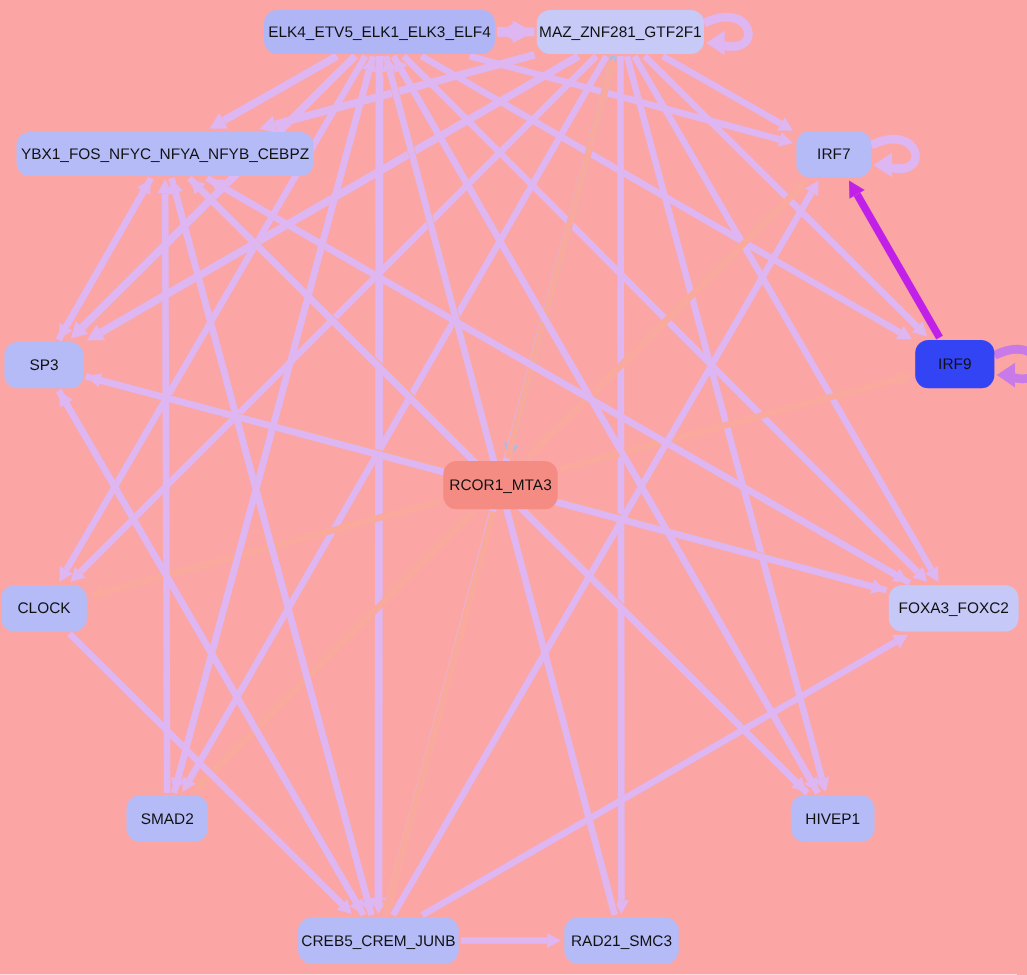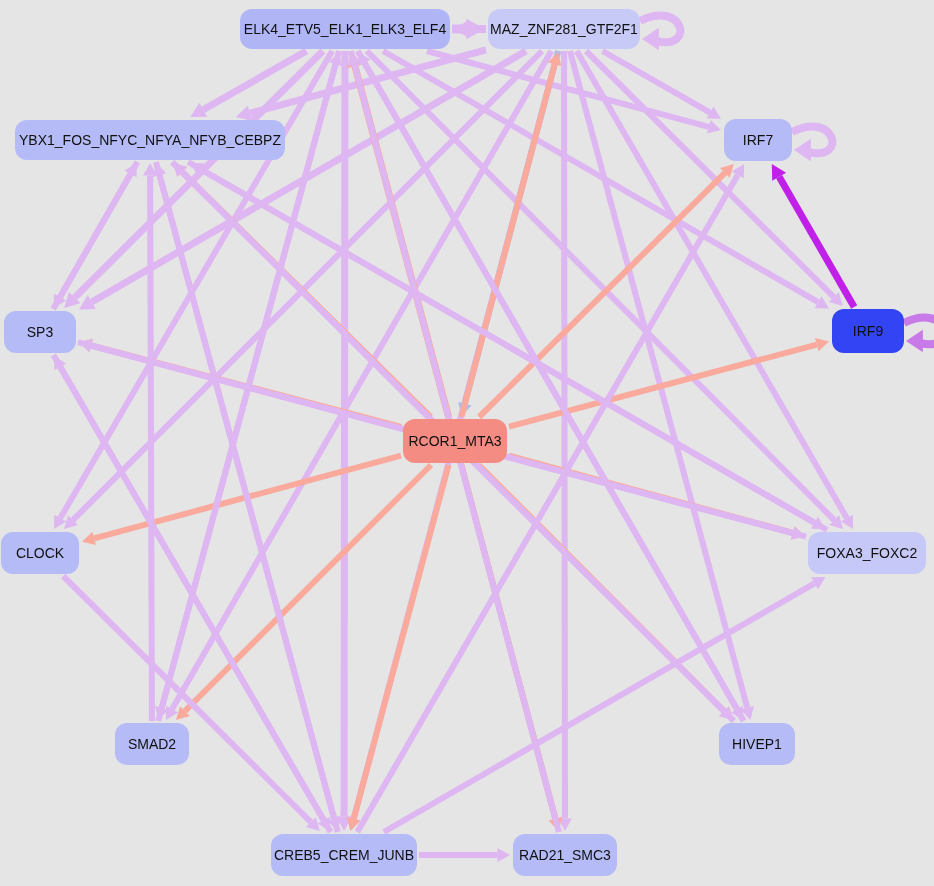--- a/index.html
+++ b/index.html
@@ -4,21 +4,21 @@
 <style>
   html, body {
     margin: 0;
     padding: 0;
     background: #ffffff;
   }
   #canvas-wrap {
     position: relative;
     width: 934px;
     height: 886px;
-    background: #e5e5e5;
+    background: #fca5a5;
     overflow: hidden;
     font-family: "Liberation Sans", sans-serif;
   }
   svg#graph {
     position: absolute;
     left: 0;
     top: 0;
     width: 934px;
     height: 886px;
     display: block;

